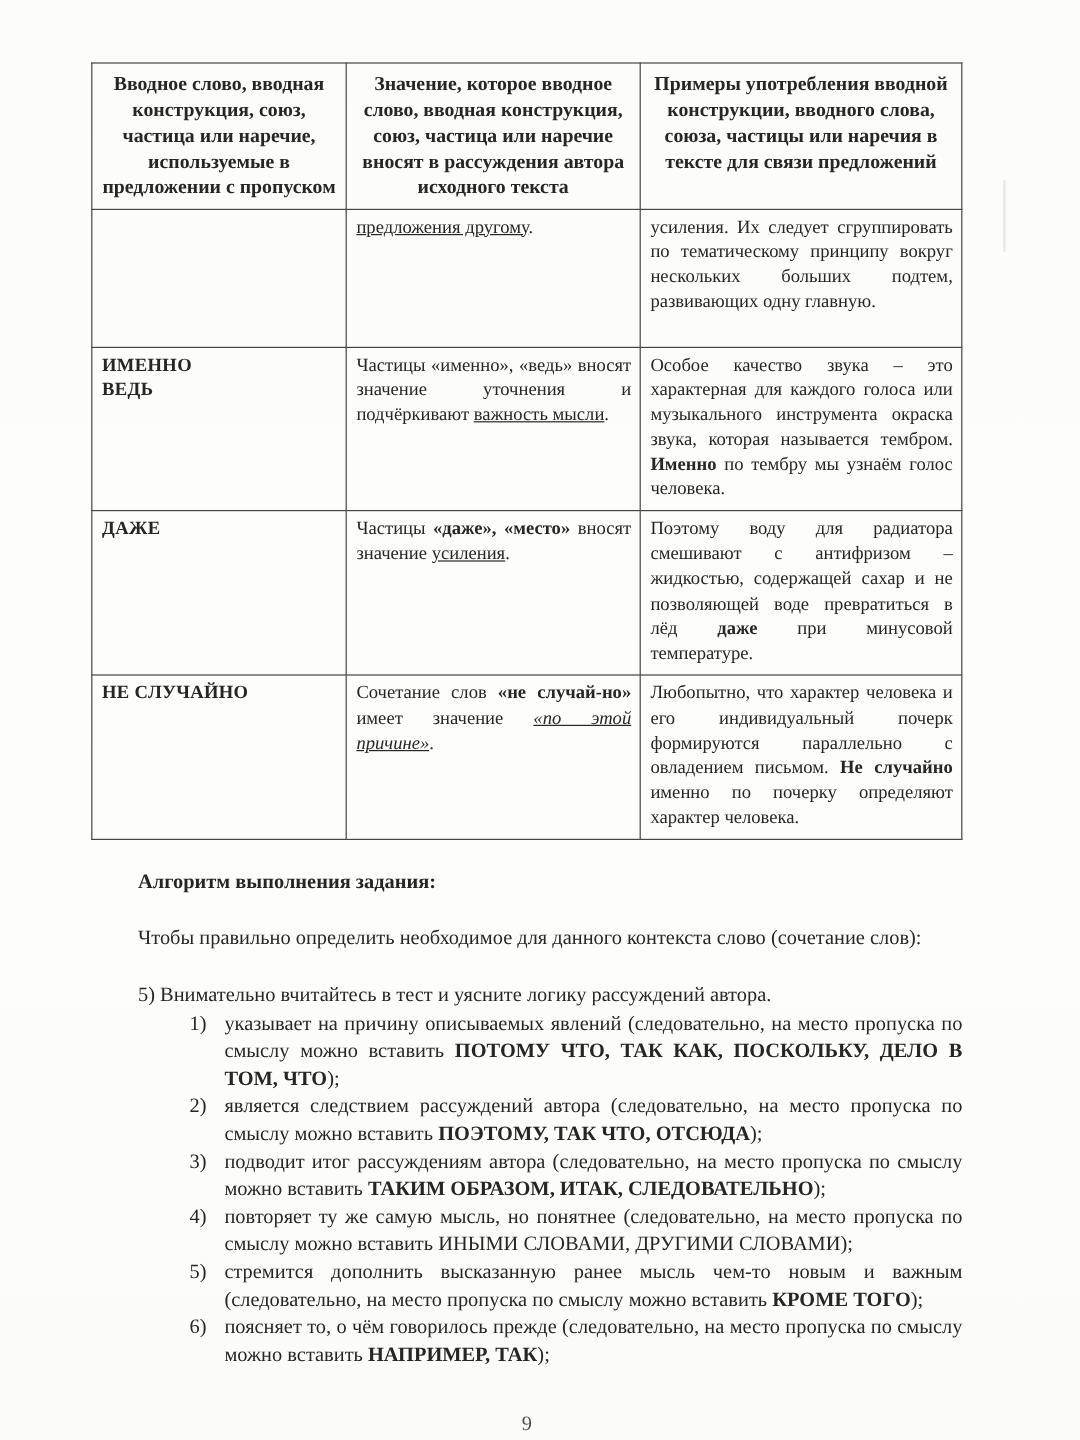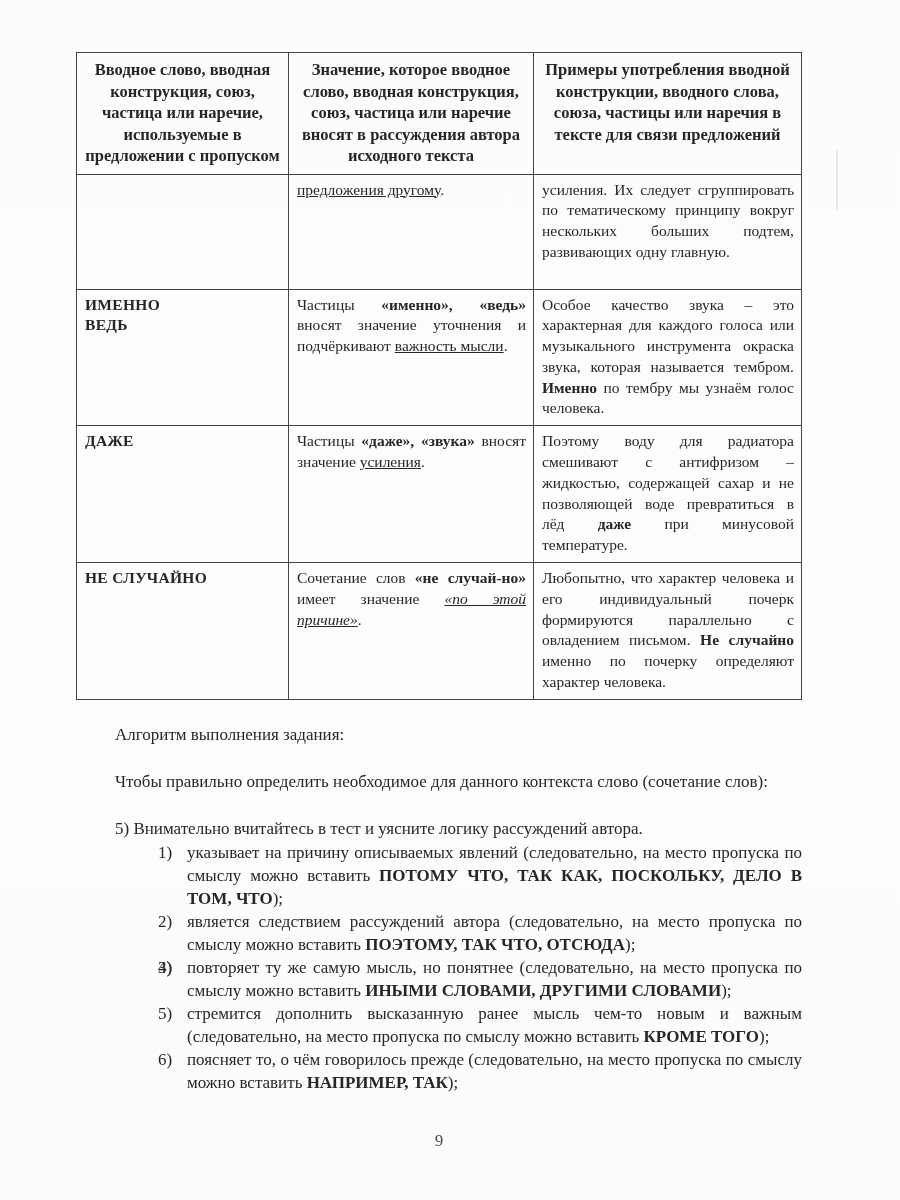--- a/index.html
+++ b/index.html
@@ -66,21 +66,21 @@
 
   
   .algo {
     width: 726px;
     margin-top: 23px;
     font-size: 17px;
     line-height: 23px;
   }
   .algo p { margin: 0; }
   .algo .title {
-    font-weight: normal;
+    font-weight: bold;
     text-indent: 39px;
     margin-bottom: 16px;
   }
   .algo .para {
     text-align: justify;
     text-indent: 39px;
     margin-top: 24px;
   }
   .substeps { margin-top: 1px; }
   .substep {
@@ -137,26 +137,26 @@
     </thead>
     <tbody>
       <tr class="row-cont">
         <td class="term"></td>
         <td class="meaning"><span style="text-decoration: underline;">предложения другому</span><span>.</span></td>
         <td class="example"><span>усиления. Их следует сгруппировать по тематическому принципу вокруг нескольких больших подтем, развивающих одну главную.</span></td>
       </tr>
       <tr class="row-imenno">
         <td class="term">ИМЕННО
 ВЕДЬ</td>
-        <td class="meaning"><span>Частицы </span><span style="font-weight: bold;">«именно», «ведь»</span><span> вносят значение </span><span style="">уточнения</span><span> и подчёркивают </span><span style="text-decoration: underline;">важность мысли</span><span>.</span></td>
+        <td class="meaning"><span>Частицы </span><span style="font-weight: normal;">«именно», «ведь»</span><span> вносят значение </span><span style="">уточнения</span><span> и подчёркивают </span><span style="text-decoration: underline;">важность мысли</span><span>.</span></td>
         <td class="example"><span>Особое качество звука – это характерная для каждого голоса или музыкального инструмента окраска звука, которая называется тембром. </span><span style="font-weight: bold;">Именно</span><span> по тембру мы узнаём голос человека.</span></td>
       </tr>
       <tr class="row-dazhe">
         <td class="term">ДАЖЕ</td>
-        <td class="meaning"><span>Частицы </span><span style="font-weight: bold;">«даже», «звука»</span><span> вносят значение </span><span style="text-decoration: underline;">усиления</span><span>.</span></td>
+        <td class="meaning"><span>Частицы </span><span style="font-weight: bold;">«даже», «место»</span><span> вносят значение </span><span style="text-decoration: underline;">усиления</span><span>.</span></td>
         <td class="example"><span>Поэтому воду для радиатора смешивают с антифризом – жидкостью, содержащей сахар и не позволяющей воде превратиться в лёд </span><span style="font-weight: bold;">даже</span><span> при минусовой температуре.</span></td>
       </tr>
       <tr class="row-nesluch">
         <td class="term">НЕ СЛУЧАЙНО</td>
         <td class="meaning"><span>Сочетание слов </span><span style="font-weight: bold;">«не случай-но»</span><span> имеет значение </span><span style="font-style: italic; text-decoration: underline;">«по этой причине»</span><span>.</span></td>
         <td class="example"><span>Любопытно, что характер человека и его индивидуальный почерк формируются параллельно с овладением письмом. </span><span style="font-weight: bold;">Не случайно</span><span> именно по почерку определяют характер человека.</span></td>
       </tr>
     </tbody>
   </table>
 
@@ -169,24 +169,25 @@
       <div class="substep">
         <span class="num">1)</span>
         <span><span>указывает на причину описываемых явлений (следовательно, на место пропуска по смыслу можно вставить </span><span style="font-weight: bold;">ПОТОМУ ЧТО, ТАК КАК, ПОСКОЛЬКУ, ДЕЛО В ТОМ, ЧТО</span><span>);</span></span>
       </div>
       <div class="substep">
         <span class="num">2)</span>
         <span><span>является следствием рассуждений автора (следовательно, на место пропуска по смыслу можно вставить </span><span style="font-weight: bold;">ПОЭТОМУ, ТАК ЧТО, ОТСЮДА</span><span>);</span></span>
       </div>
       <div class="substep">
         <span class="num">3)</span>
+        <span><span>подводит итог рассуждениям автора (следовательно, на место пропуска по смыслу можно вставить </span><span style="font-weight: bold;">ТАКИМ ОБРАЗОМ, ИТАК, СЛЕДОВАТЕЛЬНО</span><span>);</span></span>
       </div>
       <div class="substep">
         <span class="num">4)</span>
-        <span><span>повторяет ту же самую мысль, но понятнее (следовательно, на место пропуска по смыслу можно вставить </span><span style="font-weight: bold;">ИНЫМИ СЛОВАМИ, ДРУГИМИ СЛОВАМИ</span><span>);</span></span>
+        <span><span>повторяет ту же самую мысль, но понятнее (следовательно, на место пропуска по смыслу можно вставить </span><span style="font-weight: normal;">ИНЫМИ СЛОВАМИ, ДРУГИМИ СЛОВАМИ</span><span>);</span></span>
       </div>
       <div class="substep">
         <span class="num">5)</span>
         <span><span>стремится дополнить высказанную ранее мысль чем-то новым и важным (следовательно, на место пропуска по смыслу можно вставить </span><span style="font-weight: bold;">КРОМЕ ТОГО</span><span>);</span></span>
       </div>
       <div class="substep">
         <span class="num">6)</span>
         <span><span>поясняет то, о чём говорилось прежде (следовательно, на место пропуска по смыслу можно вставить </span><span style="font-weight: bold;">НАПРИМЕР, ТАК</span><span>);</span></span>
       </div>
     </div>

